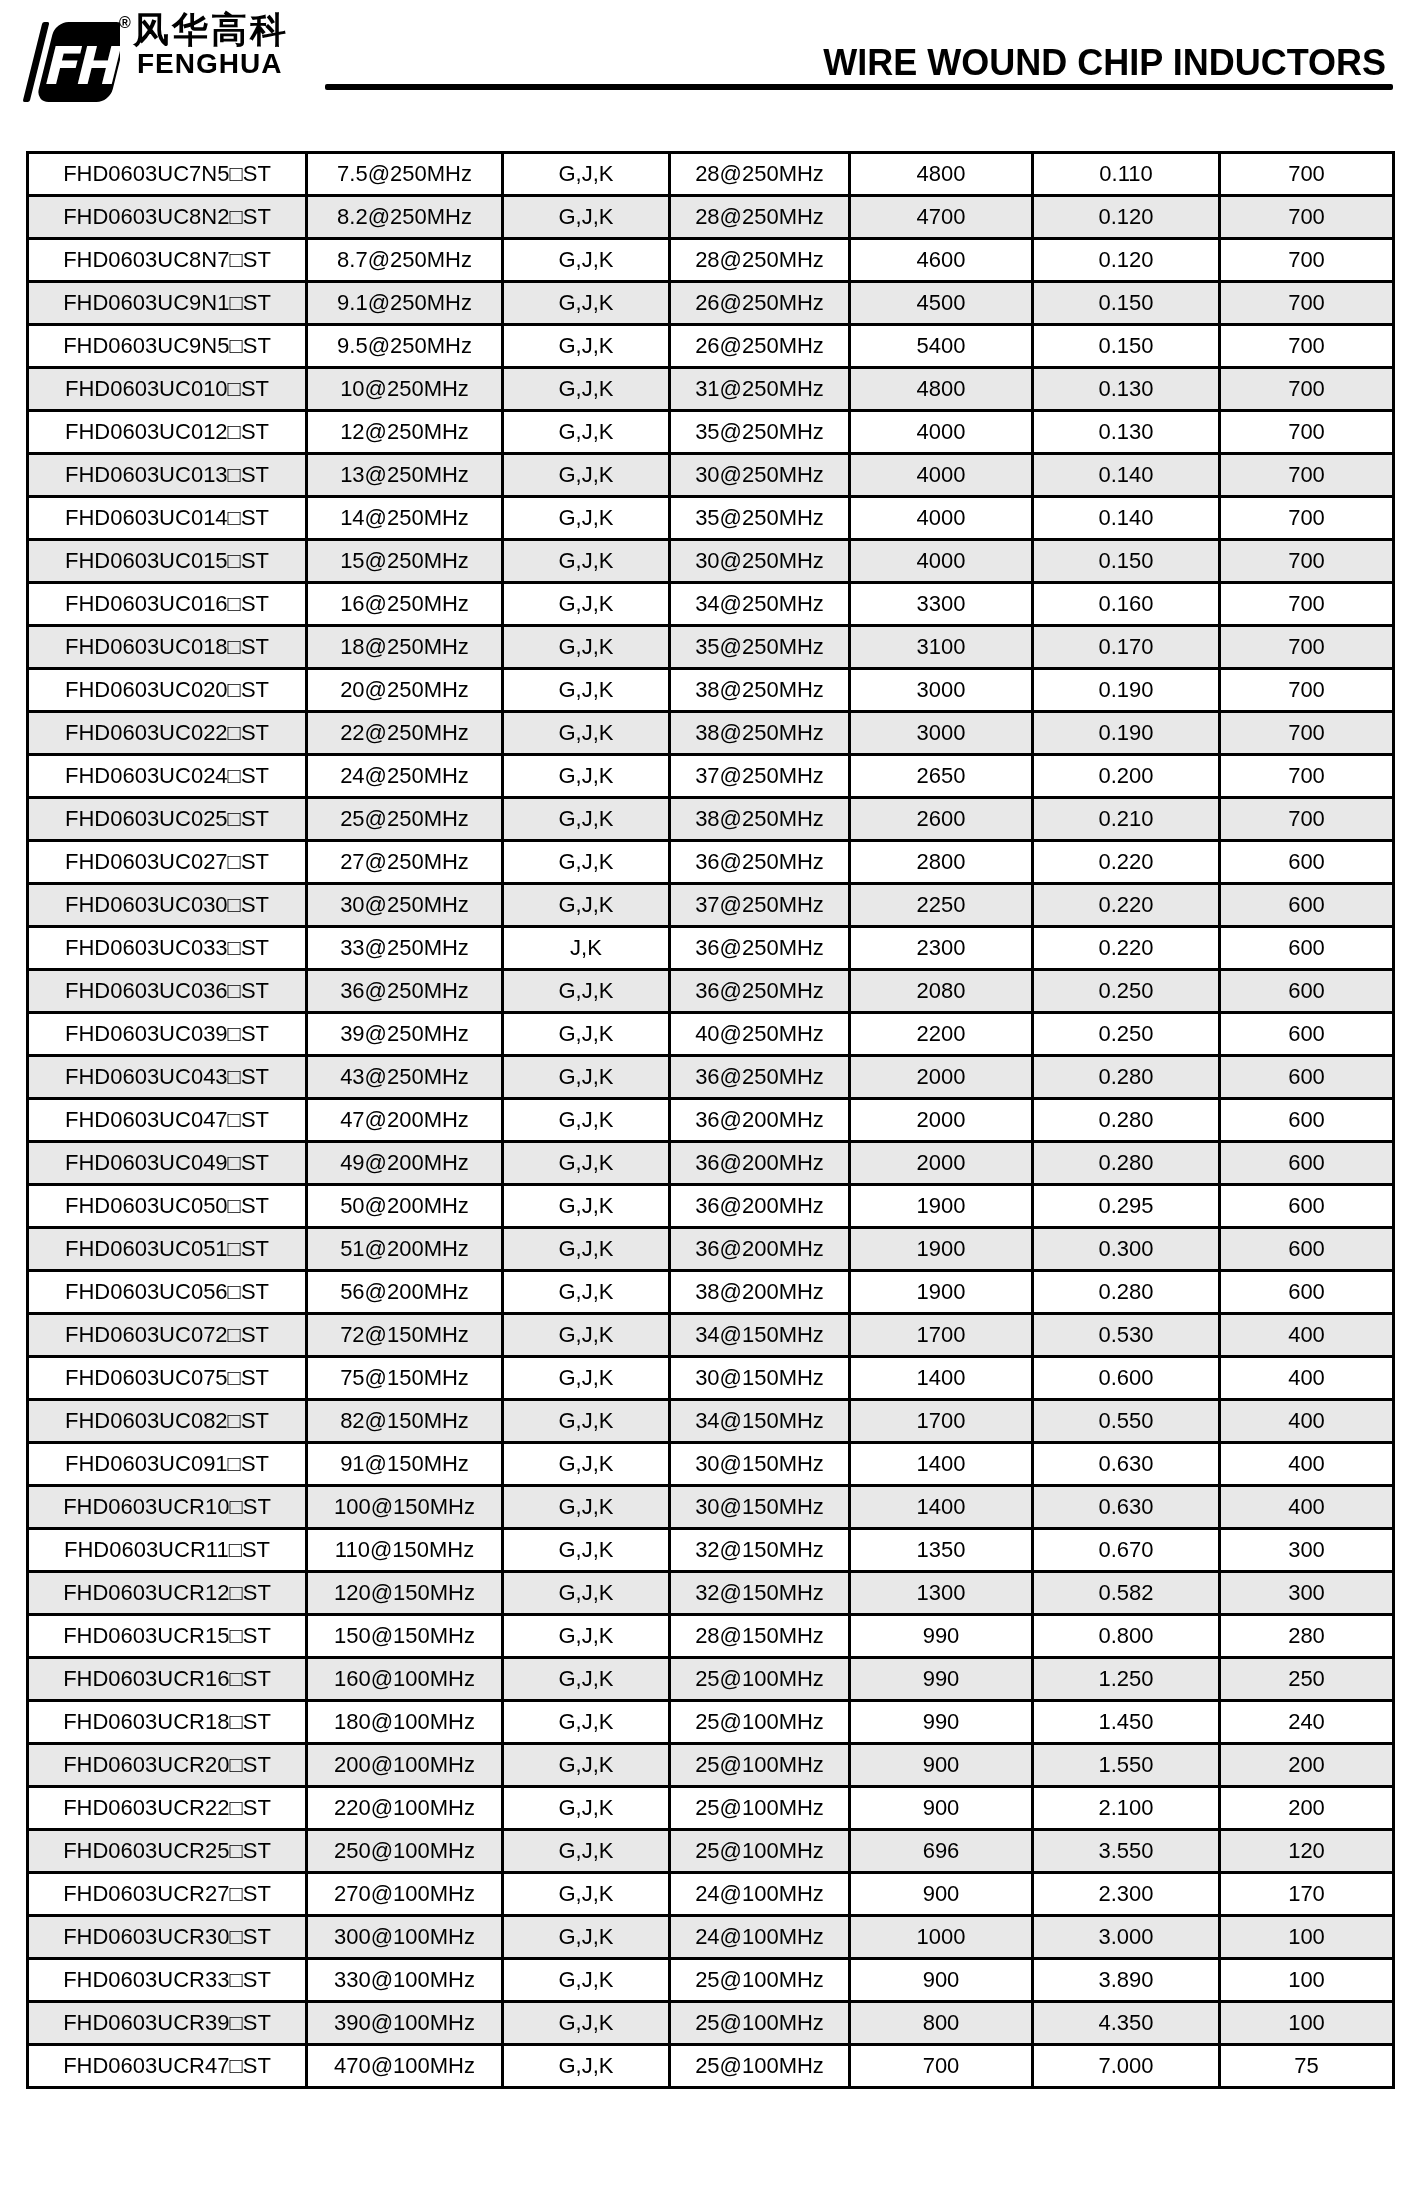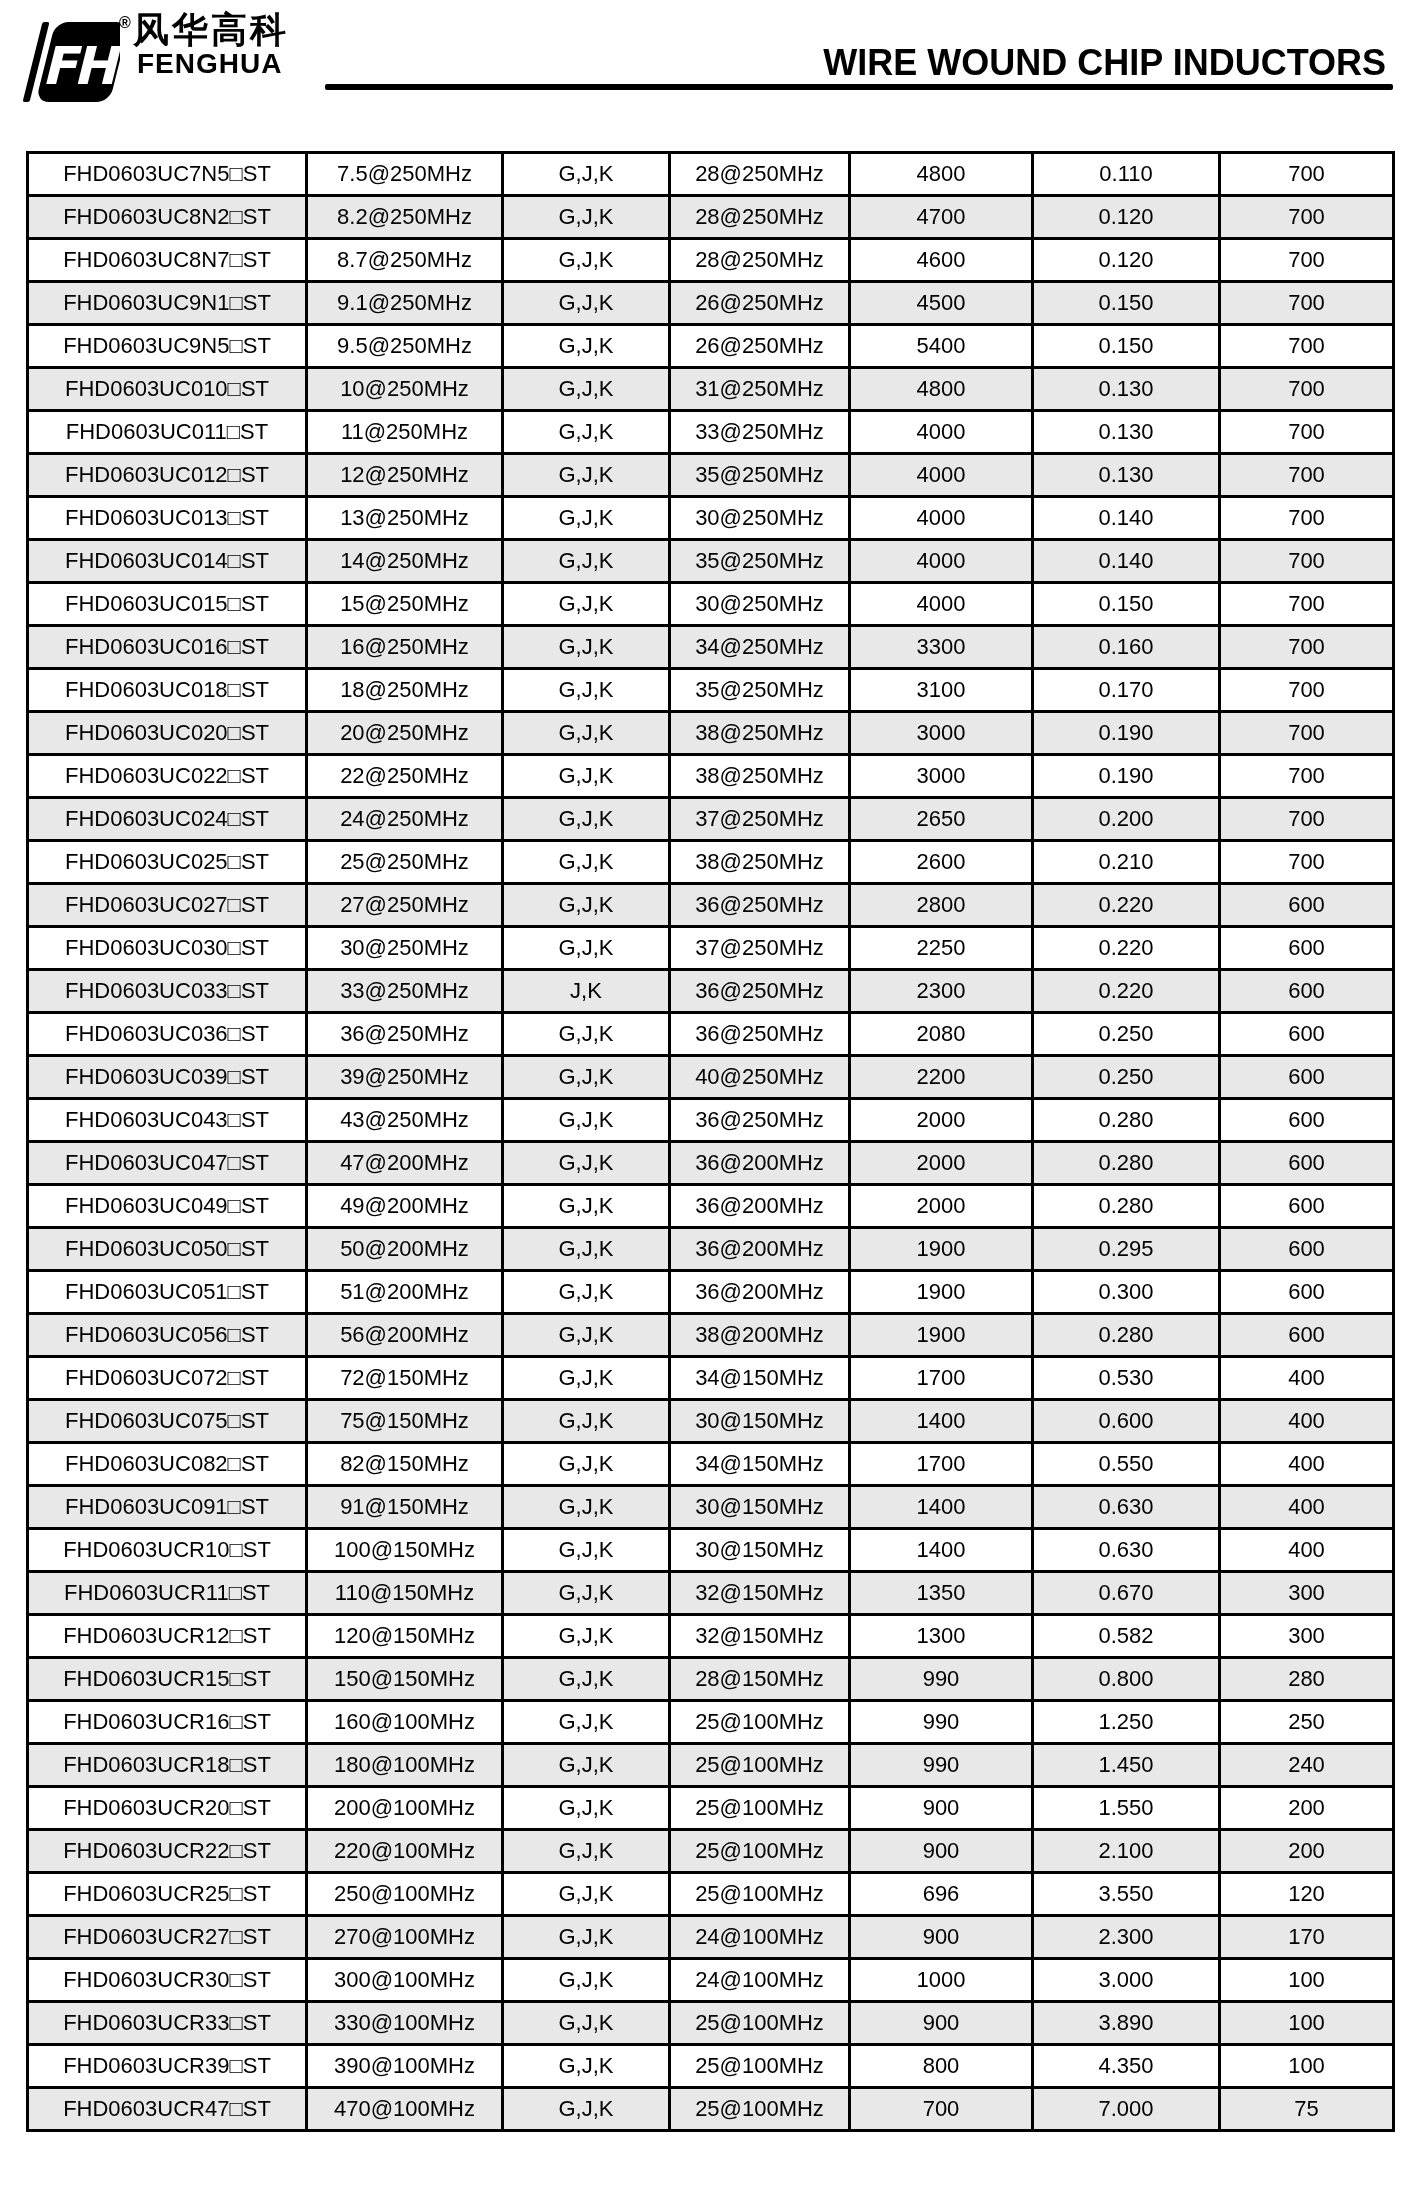--- a/index.html
+++ b/index.html
@@ -134,29 +134,20 @@
         <tr>
           <td>FHD0603UC010□ST</td>
           <td>10@250MHz</td>
           <td>G,J,K</td>
           <td>31@250MHz</td>
           <td>4800</td>
           <td>0.130</td>
           <td>700</td>
         </tr>
         <tr>
-          <td>FHD0603UC011□ST</td>
-          <td>11@250MHz</td>
-          <td>G,J,K</td>
-          <td>33@250MHz</td>
-          <td>4000</td>
-          <td>0.130</td>
-          <td>700</td>
-        </tr>
-        <tr>
           <td>FHD0603UC012□ST</td>
           <td>12@250MHz</td>
           <td>G,J,K</td>
           <td>35@250MHz</td>
           <td>4000</td>
           <td>0.130</td>
           <td>700</td>
         </tr>
         <tr>
           <td>FHD0603UC013□ST</td>

